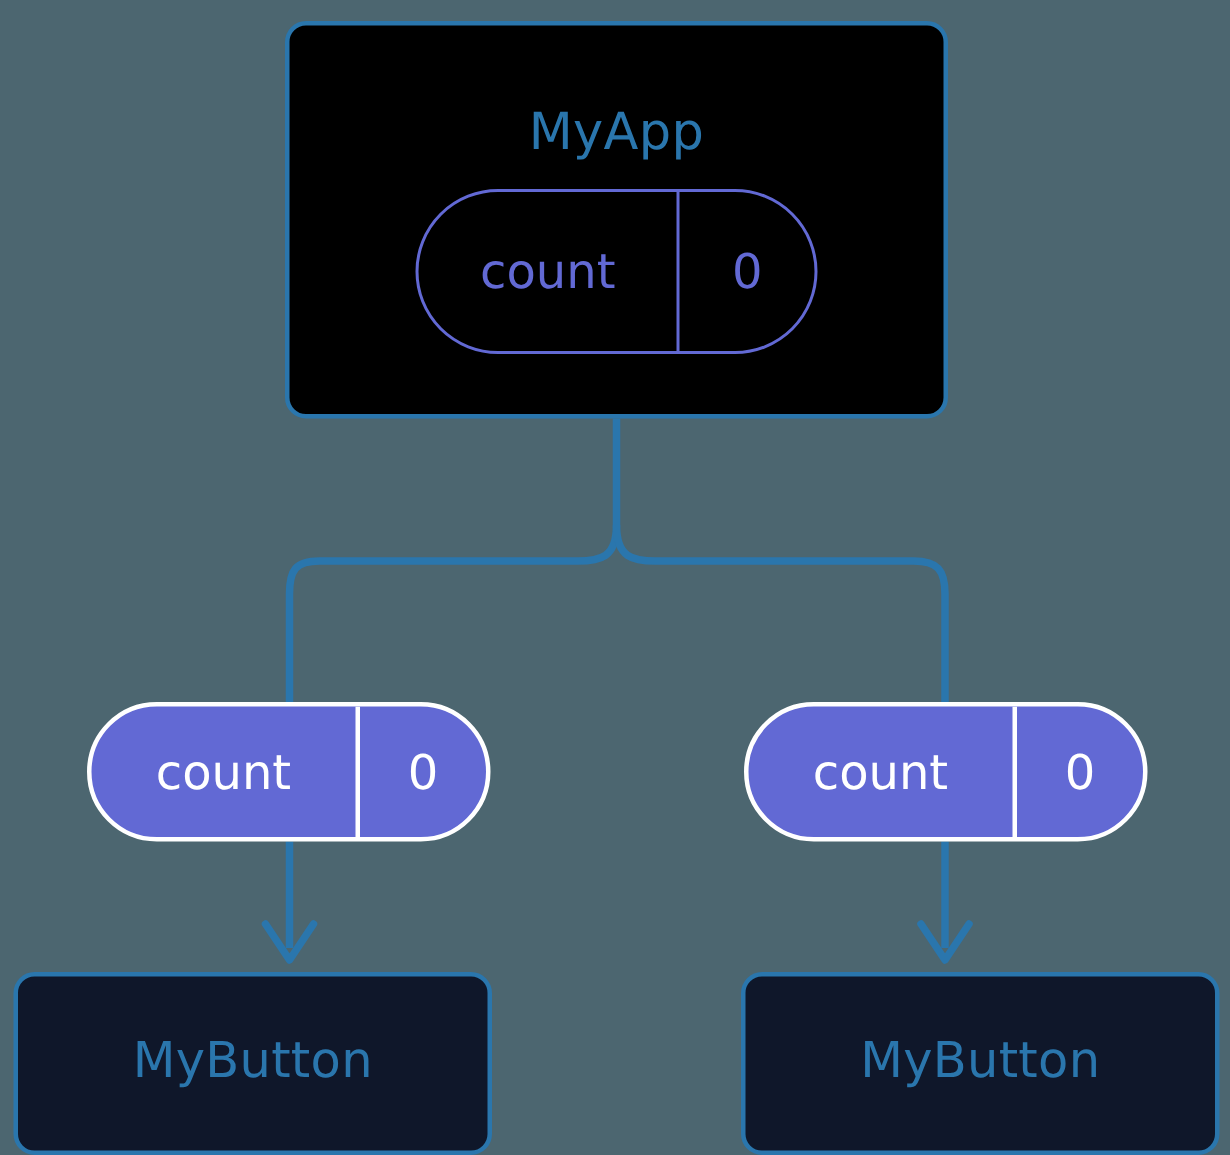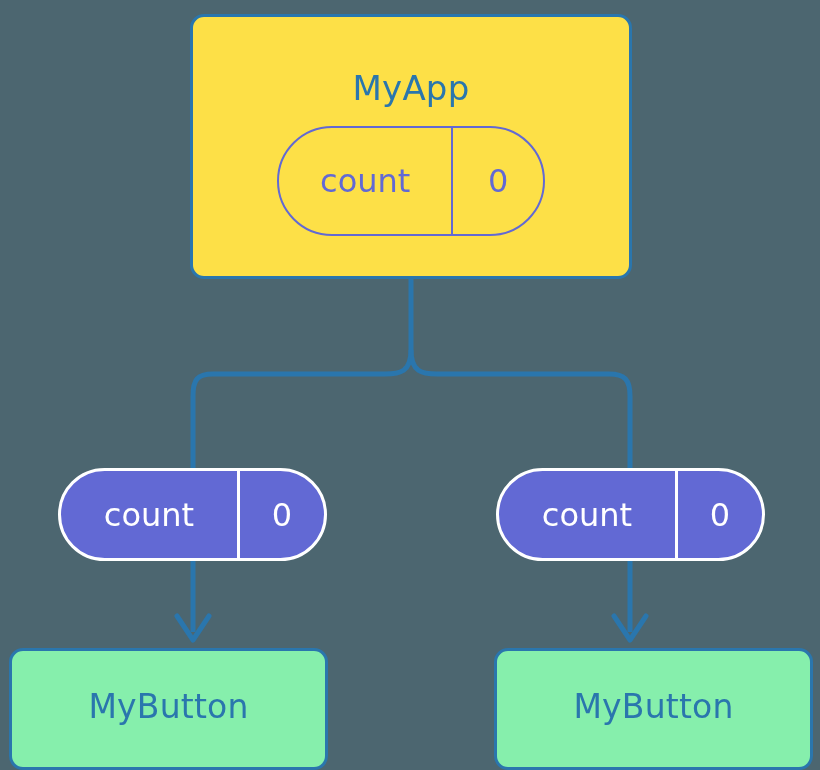--- a/index.html
+++ b/index.html
@@ -23,21 +23,21 @@
     left: 0;
     top: 0;
     width: 820px;
     height: 770px;
     pointer-events: none;
   }
 
   
   .component-box {
     position: absolute;
-    background: #fde047;
+    background: #000000;
     border: 3px solid #2a76ad;
     border-radius: 14px;
     box-sizing: border-box;
     display: flex;
     align-items: flex-start;
     justify-content: center;
     z-index: 2;
   }
   .component-title {
     color: #2a76ad;
@@ -53,21 +53,21 @@
     top: 14px;
     width: 442px;
     height: 265px;
   }
   #node-myapp .component-title {
     margin-top: 54px;
   }
 
   .leaf-box {
     position: absolute;
-    background: #86efac;
+    background: #0f172a;
     border: 3px solid #2a76ad;
     border-radius: 14px;
     box-sizing: border-box;
     display: flex;
     align-items: center;
     justify-content: center;
     z-index: 2;
   }
   #node-mybutton-left {
     left: 9px;

